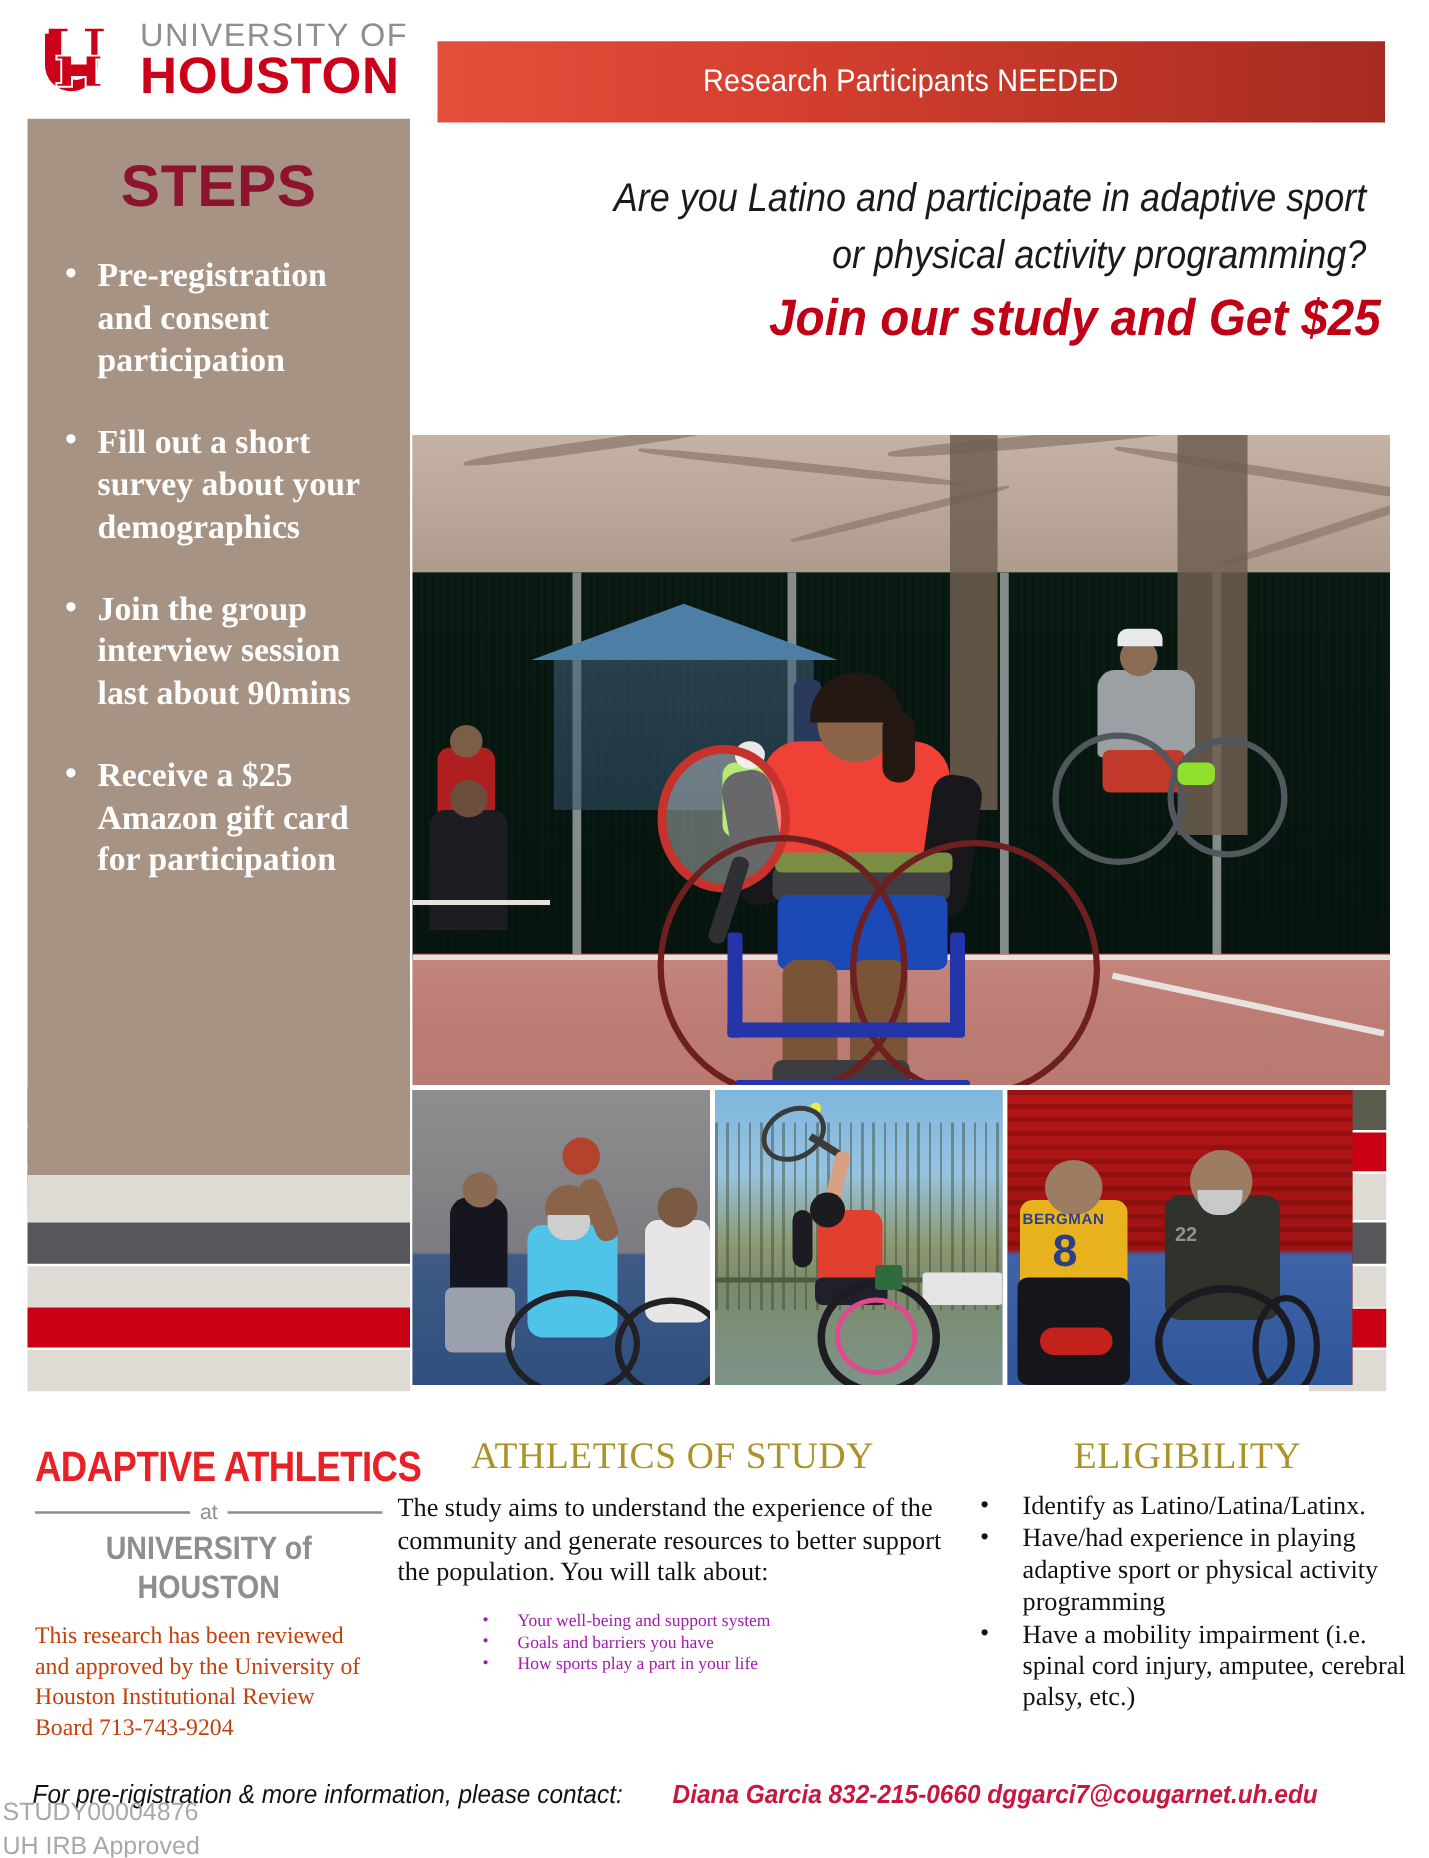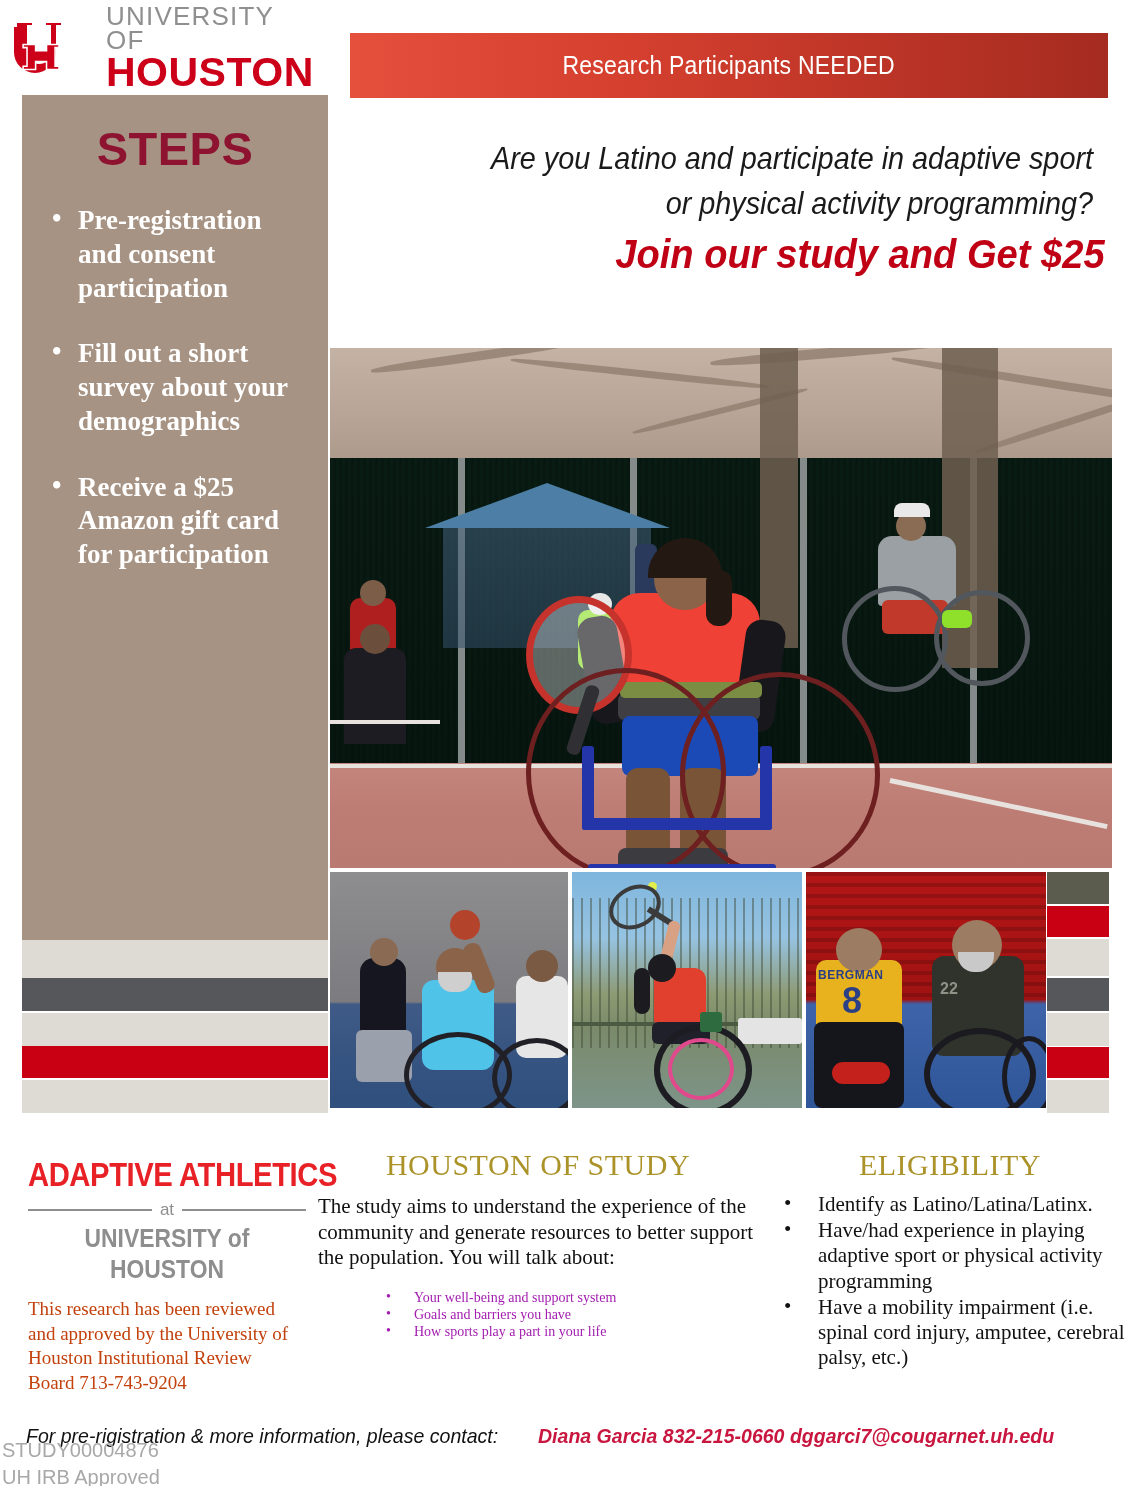--- a/index.html
+++ b/index.html
@@ -3,22 +3,22 @@
 <meta charset="utf-8">
 <style>
   html,body{margin:0;padding:0;background:#ffffff;}
   body{
     width:1143px;height:1486px;position:relative;overflow:hidden;
     font-family:"Liberation Serif", serif;
   }
   .poster{position:absolute;inset:0;background:#fff;}
 
   
-  .uh-logo{position:absolute;left:10px;top:8px;width:305px;height:80px;
-           display:flex;align-items:center;gap:26px;}
+  .uh-logo{position:absolute;left:32px;top:8px;width:305px;height:80px;
+           display:flex;align-items:center;gap:10px;}
   .uh-mark{width:70px;height:64px;position:relative;flex:0 0 auto;}
   .uh-words{display:flex;flex-direction:column;line-height:0.92;}
   .uh-words .l1{font-family:"Liberation Sans",sans-serif;font-size:26px;letter-spacing:1.2px;
                 color:#8f8f8f;font-weight:400;}
   .uh-words .l2{font-family:"Liberation Sans",sans-serif;font-size:41px;letter-spacing:0.5px;
                 color:#cc0018;font-weight:700;margin-top:1px;}
 
   
   .banner{position:absolute;left:350px;top:33px;width:758px;height:65px;
           background:linear-gradient(to right,#e4503c 0%,#d6402f 35%,#a62b20 100%);
@@ -77,21 +77,21 @@
   .mp-tree{position:absolute;background:#6e5f50;opacity:.85;}
   .mp-court{position:absolute;left:0;top:415px;width:100%;height:105px;
             background:linear-gradient(180deg,#c4857c 0%,#bd7d74 45%,#b97a71 100%);}
   .mp-courtline{position:absolute;background:#e8e2de;}
   .mp-person{position:absolute;}
   .mp-chairwheel{position:absolute;border:5px solid #6e1f1f;border-radius:50%;background:transparent;}
   .mp-frame{position:absolute;background:#2335a8;border-radius:3px;}
 
   .thumb1{left:330px;top:872px;width:238px;height:236px;background:#4a5a72;}
   .thumb2{left:572px;top:872px;width:230px;height:236px;background:#6d9bbf;}
-  .thumb3{left:806px;top:872px;width:240px;height:236px;background:#a31414;}
+  .thumb3{left:806px;top:872px;width:276px;height:236px;background:#a31414;}
 
   
   .aa{position:absolute;left:28px;top:1155px;width:292px;}
   .aa-title{font-family:"Liberation Sans",sans-serif;font-weight:700;font-size:34px;color:#e82127;
             letter-spacing:-0.5px;transform:scaleX(.86);transform-origin:left center;white-space:nowrap;}
   .aa-at{display:flex;align-items:center;gap:8px;margin-top:6px;width:278px;}
   .aa-at .rule{flex:1;height:2px;background:#8e8e8e;}
   .aa-at .w{font-family:"Liberation Sans",sans-serif;font-size:17px;color:#8e8e8e;}
   .aa-sub{font-family:"Liberation Sans",sans-serif;font-weight:700;font-size:26px;color:#8e8e8e;
           text-align:center;width:278px;margin-top:3px;transform:scaleX(.88);transform-origin:center;}
@@ -149,20 +149,21 @@
     <span class="q">Are you Latino and participate in adaptive sport</span>
     <span class="q">or  physical activity programming?</span>
     <span class="cta">Join our study and Get $25</span>
   </div>
 
   <div class="steps">
     <div class="steps-title">STEPS</div>
     <ul>
       <li>Pre-registration and consent participation</li>
       <li>Fill out a short survey about your demographics</li>
+      <li>Join the group interview session last about 90mins</li>
       <li>Receive a $25 Amazon gift card for participation</li>
     </ul>
   </div>
 
   <div class="stripeL s-tan" style="top:870px;height:28px;"></div>
   <div class="stripeL s-tan" style="top:903px;height:28px;"></div>
   <div class="stripeL s-tan" style="top:936px;height:32px;"></div>
   <div class="stripeL s-beige" style="top:940px;height:35px;"></div>
   <div class="stripeL s-beige" style="top:945px;height:33px;"></div>
   <div class="stripeL s-gray" style="top:978px;height:33px;"></div>
@@ -303,21 +304,21 @@
     <div class="aa-at">
       <div class="rule"></div>
       <div class="w">at</div>
       <div class="rule"></div>
     </div>
     <div class="aa-sub">UNIVERSITY of HOUSTON</div>
     <div class="aa-irb">This research has been reviewed and approved by the University of Houston Institutional Review Board 713-743-9204</div>
   </div>
 
   <div class="ov">
-    <div class="sec-h">HOUSTON OF STUDY</div>
+    <div class="sec-h">ATHLETICS OF STUDY</div>
     <div class="ov-body">The study aims to understand the experience of the community and generate resources to better support the population. You will talk about:</div>
     <ul>
       <li>Your well-being and support system</li>
       <li>Goals and barriers you have</li>
       <li>How sports play a part in your life</li>
     </ul>
   </div>
 
   <div class="el">
     <div class="sec-h">ELIGIBILITY</div>

